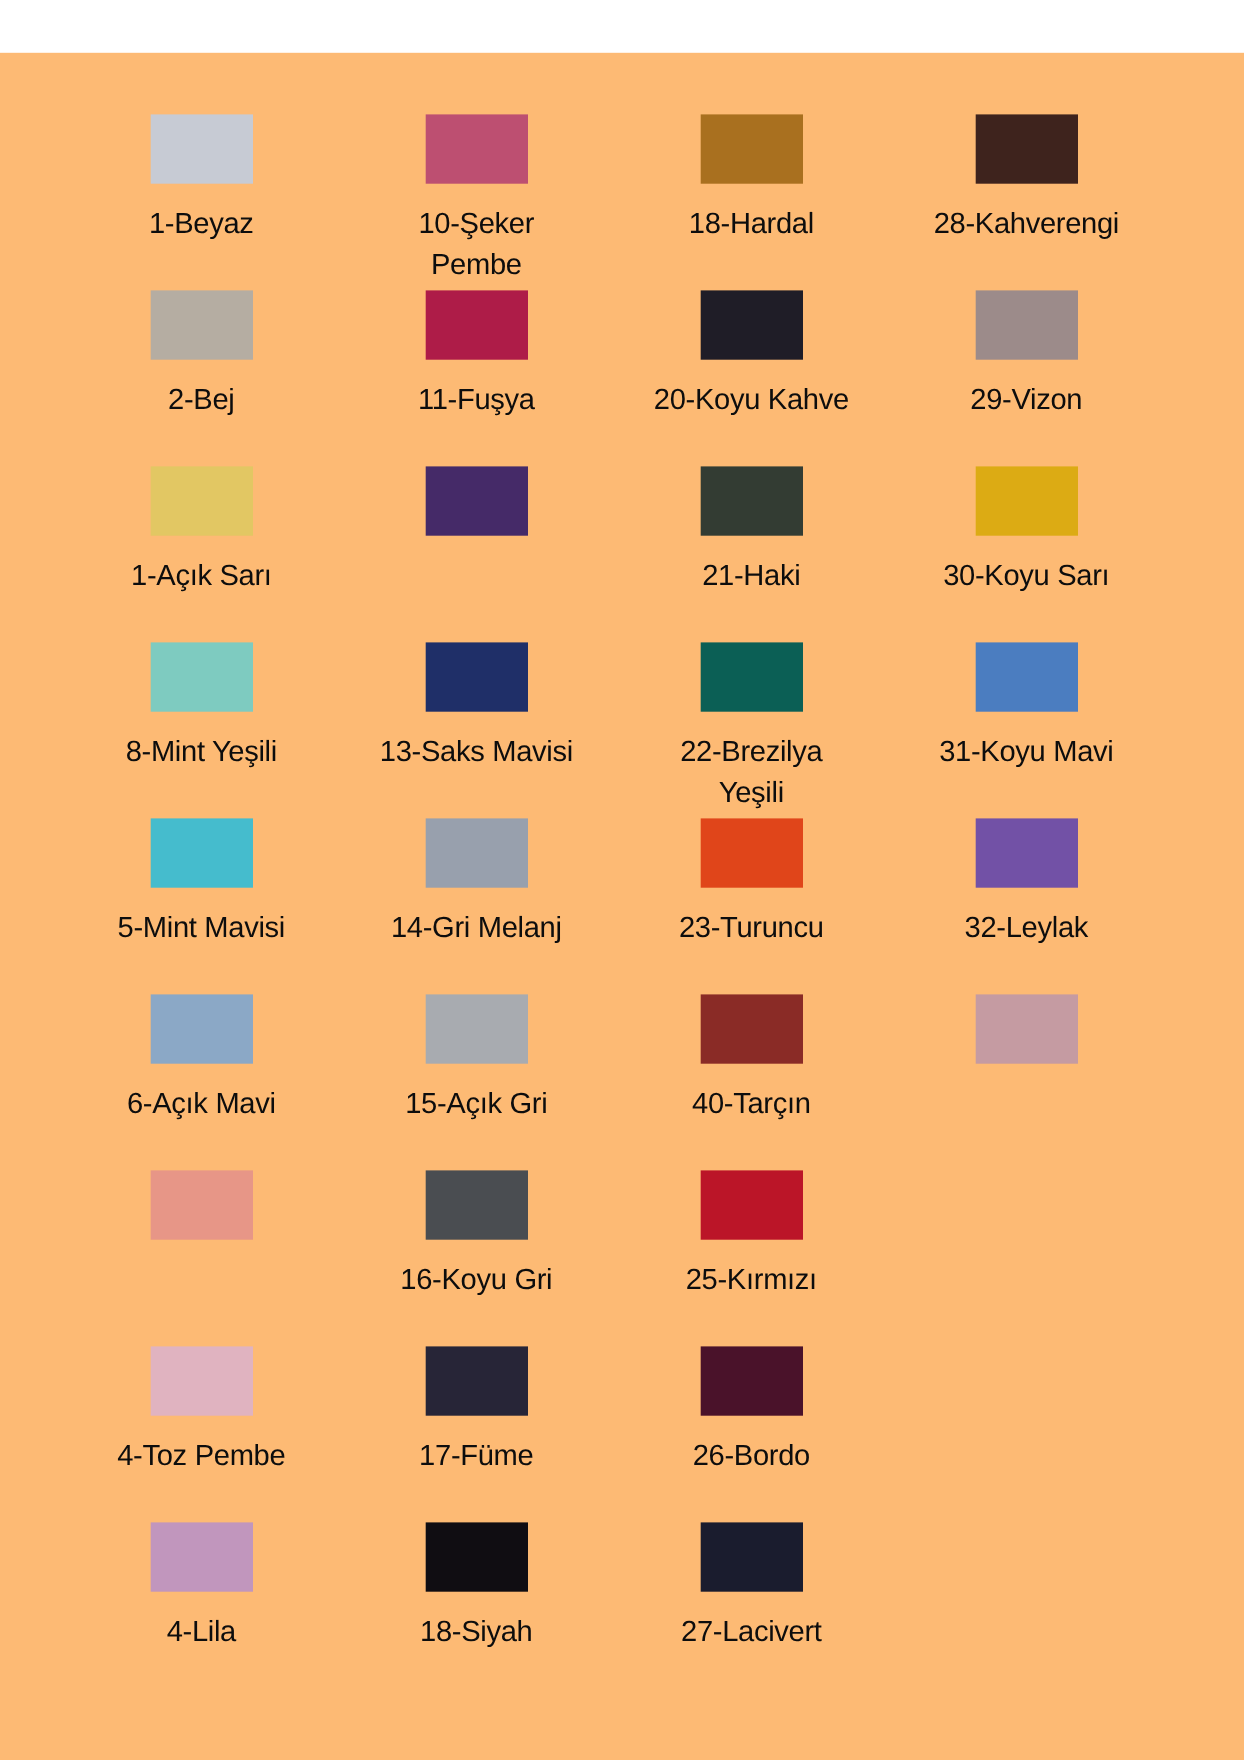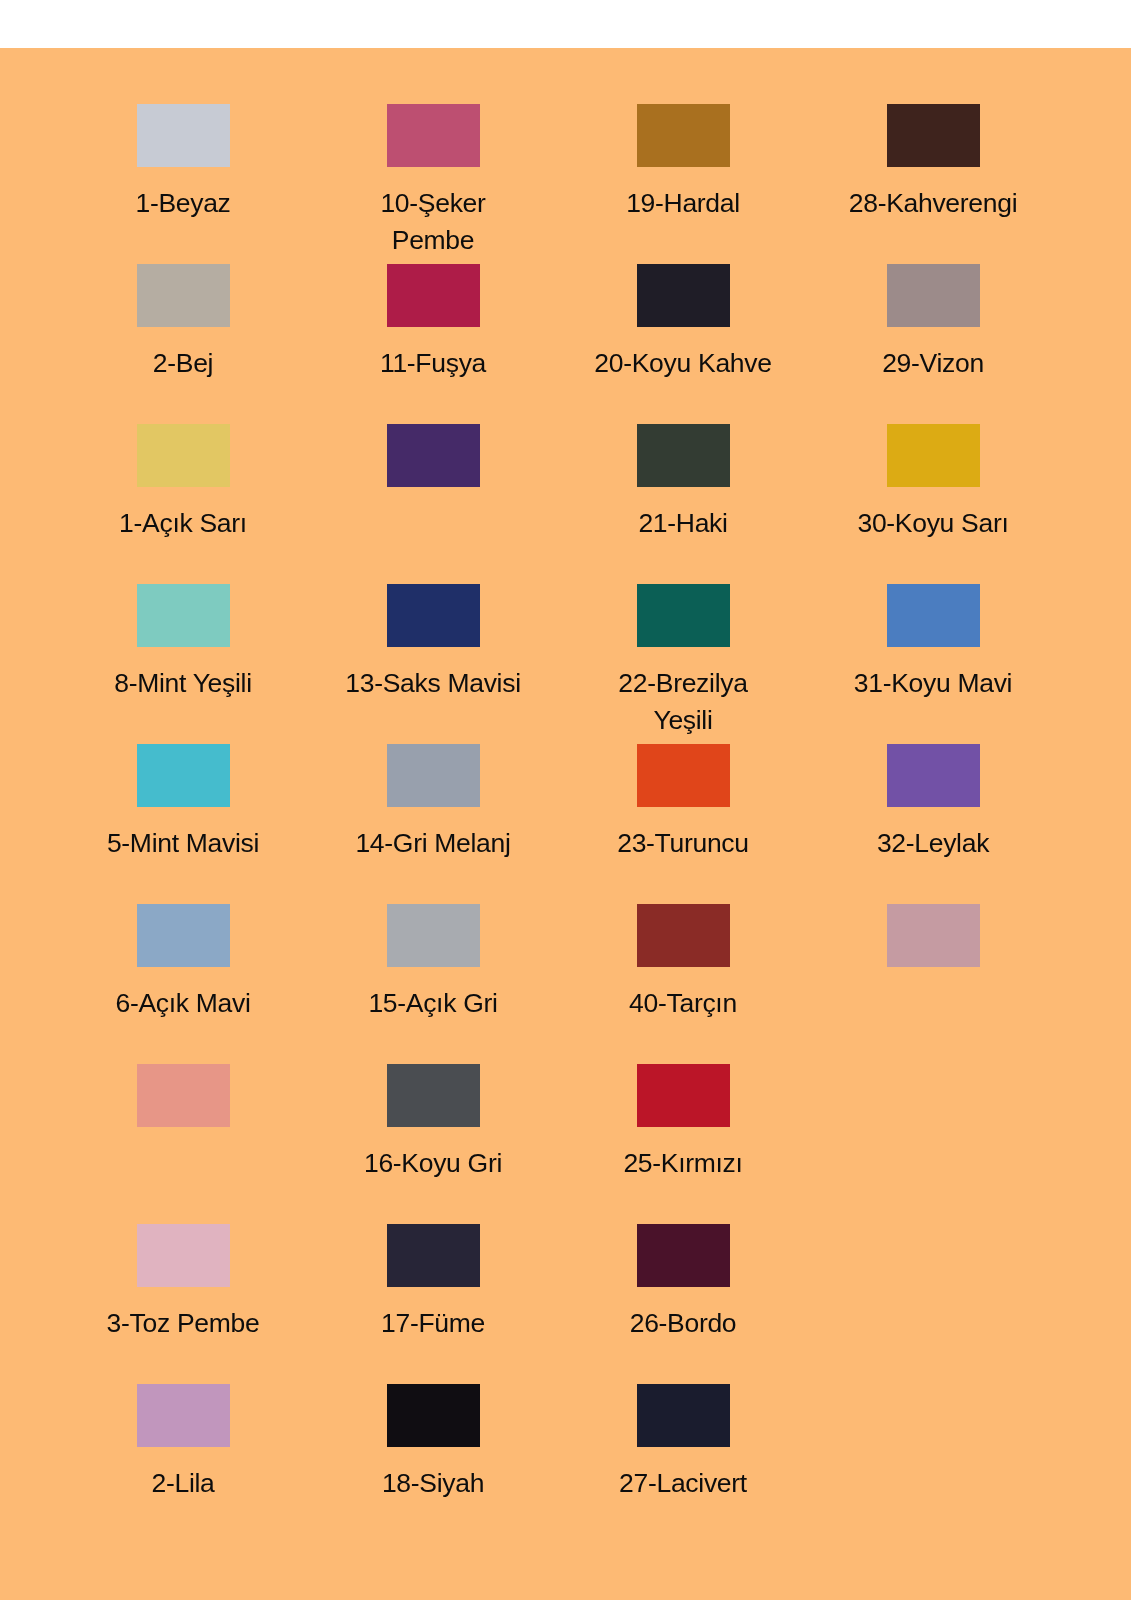--- a/index.html
+++ b/index.html
@@ -76,21 +76,21 @@
         <div class="swatch-chip" style="background: rgb(199, 203, 212);"></div>
         <div class="swatch-label">1-Beyaz</div>
       </div>
       <div class="swatch-cell">
         <div class="swatch-chip" style="background: rgb(189, 79, 113);"></div>
         <div class="swatch-label">10-Şeker
 Pembe</div>
       </div>
       <div class="swatch-cell">
         <div class="swatch-chip" style="background: rgb(169, 112, 31);"></div>
-        <div class="swatch-label">19-Hardal</div>
+        <div class="swatch-label">18-Hardal</div>
       </div>
       <div class="swatch-cell">
         <div class="swatch-chip" style="background: rgb(62, 35, 29);"></div>
         <div class="swatch-label">28-Kahverengi</div>
       </div>
       <div class="swatch-cell">
         <div class="swatch-chip" style="background: rgb(181, 173, 162);"></div>
         <div class="swatch-label">2-Bej</div>
       </div>
       <div class="swatch-cell">
@@ -175,34 +175,34 @@
         <div class="swatch-chip" style="background: rgb(74, 77, 81);"></div>
         <div class="swatch-label">16-Koyu Gri</div>
       </div>
       <div class="swatch-cell">
         <div class="swatch-chip" style="background: rgb(187, 21, 40);"></div>
         <div class="swatch-label">25-Kırmızı</div>
       </div>
       <div class="swatch-cell empty"></div>
       <div class="swatch-cell">
         <div class="swatch-chip" style="background: rgb(224, 179, 192);"></div>
-        <div class="swatch-label">3-Toz Pembe</div>
+        <div class="swatch-label">4-Toz Pembe</div>
       </div>
       <div class="swatch-cell">
         <div class="swatch-chip" style="background: rgb(39, 37, 55);"></div>
         <div class="swatch-label">17-Füme</div>
       </div>
       <div class="swatch-cell">
         <div class="swatch-chip" style="background: rgb(74, 18, 42);"></div>
         <div class="swatch-label">26-Bordo</div>
       </div>
       <div class="swatch-cell empty"></div>
       <div class="swatch-cell">
         <div class="swatch-chip" style="background: rgb(193, 150, 189);"></div>
-        <div class="swatch-label">2-Lila</div>
+        <div class="swatch-label">4-Lila</div>
       </div>
       <div class="swatch-cell">
         <div class="swatch-chip" style="background: rgb(16, 13, 18);"></div>
         <div class="swatch-label">18-Siyah</div>
       </div>
       <div class="swatch-cell">
         <div class="swatch-chip" style="background: rgb(26, 28, 46);"></div>
         <div class="swatch-label">27-Lacivert</div>
       </div>
       <div class="swatch-cell empty"></div>

